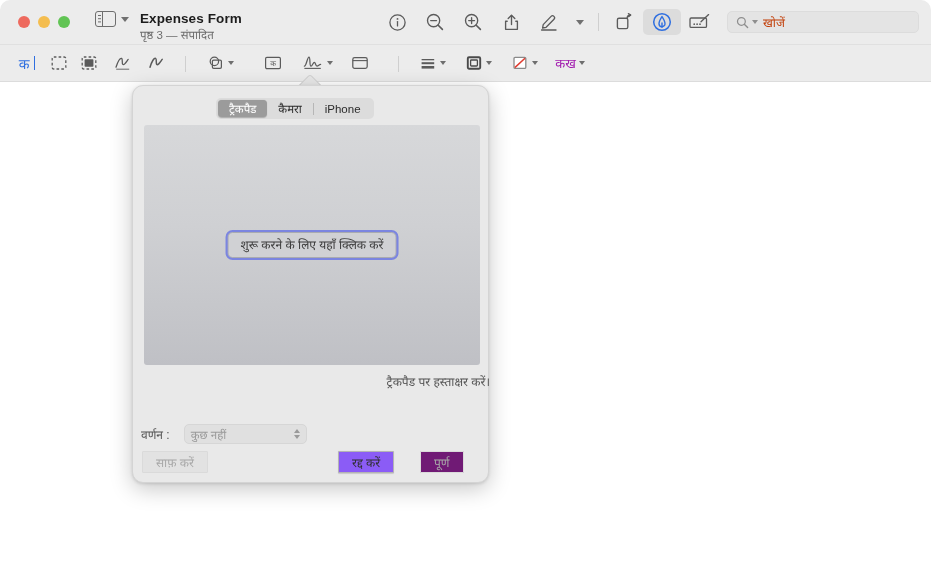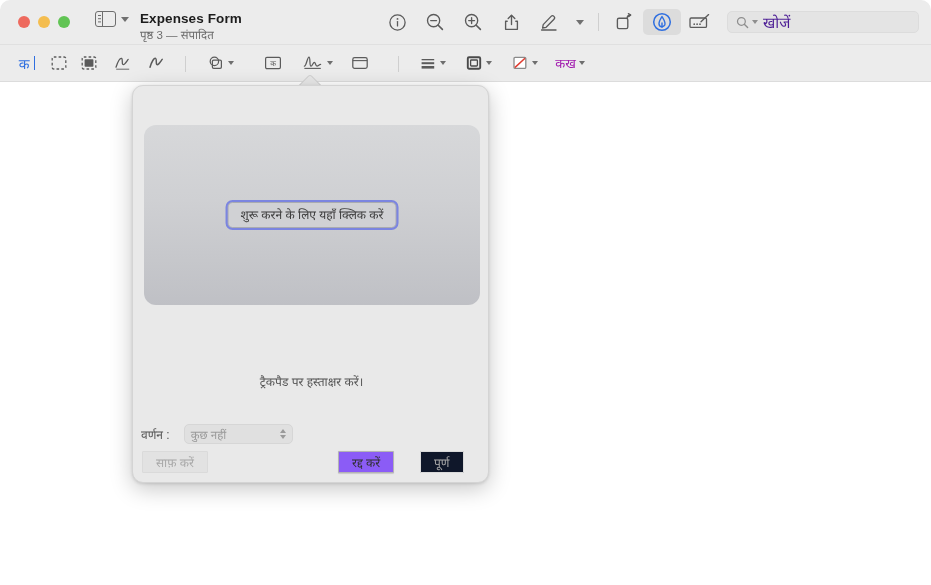--- a/index.html
+++ b/index.html
@@ -86,21 +86,21 @@
 
   #search {
     position: absolute; right: 12px; top: 11px;
     width: 192px; height: 22px;
     background: #e4e4e4;
     border: 1px solid #dcdcdc;
     border-radius: 5px;
     display: flex; align-items: center; gap: 3px;
     padding: 0 8px;
   }
-  #search-ph { font-size: 15px; color: #4c1d95; }
+  #search-ph { font-size: 12px; color: #c2410c; }
 
   
   #markup-bar {
     position: absolute; left: 0; top: 45px;
     width: 931px; height: 37px;
     background: #ececec;
     border-bottom: 1px solid #dcdcdc;
   }
   .mk {
     position: absolute; top: 5px;
@@ -167,51 +167,51 @@
   }
   .seg.selected {
     background: #9b9b9b; color: #ffffff;
     box-shadow: 0 0.5px 1px rgba(0,0,0,0.22);
   }
   .seg-div { width: 1px; height: 12px; background: #b6b6b6; }
 
   
   #trackpad {
     position: absolute; left: 11px; top: 39px;
-    width: 336px; height: 180px;
-    border-radius: 12px;
+    width: 336px; height: 240px;
+    border-radius: 3px;
     background: linear-gradient(180deg, #d7d8da 0%, #cfd0d3 42%, #c6c7cb 75%, #bfc0c5 100%);
   }
   #start-btn {
     position: absolute; left: 50%; top: 50%;
     transform: translate(-50%, -50%);
     padding: 3px 12px 4px 12px;
     background: #d0d1d4;
     border: 1px solid #a9abb0;
     border-radius: 5px;
     font-size: 12px; color: #3b3b3b;
     white-space: nowrap;
     outline: 2.5px solid #7b85e0;
     outline-offset: 0px;
     box-shadow: 0 0 0 0.5px rgba(90,100,200,0.4);
   }
 
   #hint {
     position: absolute; left: 0; top: 287px;
-    width: 357px; text-align: center;
+    width: 357px; text-align: right;
     font-size: 12px; color: #545454;
   }
 
   #desc-row {
     position: absolute; left: 8px; top: 338px;
     display: flex; align-items: center; gap: 14px;
   }
   #desc-label { font-size: 12px; color: #555555; }
   #desc-popup {
-    width: 109px; height: 20px;
+    width: 123px; height: 20px;
     background: #e0e0e0;
     border: 1px solid #d6d6d6;
     border-radius: 5px;
     display: flex; align-items: center;
     padding: 0 6px;
     position: relative;
   }
   #desc-value { font-size: 11.5px; color: #9a9a9a; }
   .updown {
     position: absolute; right: 6px; top: 50%;
@@ -240,21 +240,21 @@
     color: #a8a8a8;
   }
   #btn-cancel {
     left: 205px;
     background: #8b5cf6; border: 1px solid #b4b4b4;
     color: #2e2e2e;
     box-shadow: 0 0.5px 1px rgba(0,0,0,0.14);
   }
   #btn-done {
     left: 287px;
-    background: #0f172a; border: 1px solid #dadada;
+    background: #701a75; border: 1px solid #dadada;
     color: #a8a8a8;
   }
 </style>
 </head>
 <body>
 
 <div id="window">
 
   <div id="titlebar">
 
@@ -458,20 +458,26 @@
   </div>
 
   <div id="canvas"></div>
 
   <div id="popover-arrow">
       <i></i>
     </div>
 
   <div id="popover">
 
+    <div id="segmented">
+      <div class="seg selected">ट्रैकपैड</div>
+      <div class="seg">कैमरा</div>
+      <div class="seg-div"></div>
+      <div class="seg">iPhone</div>
+    </div>
 
     <div id="trackpad">
       <div id="start-btn">शुरू करने के लिए यहाँ क्लिक करें</div>
     </div>
 
     <div id="hint">ट्रैकपैड पर हस्ताक्षर करें।</div>
 
     <div id="desc-row">
       <span id="desc-label">वर्णन :</span>
       <div id="desc-popup">

